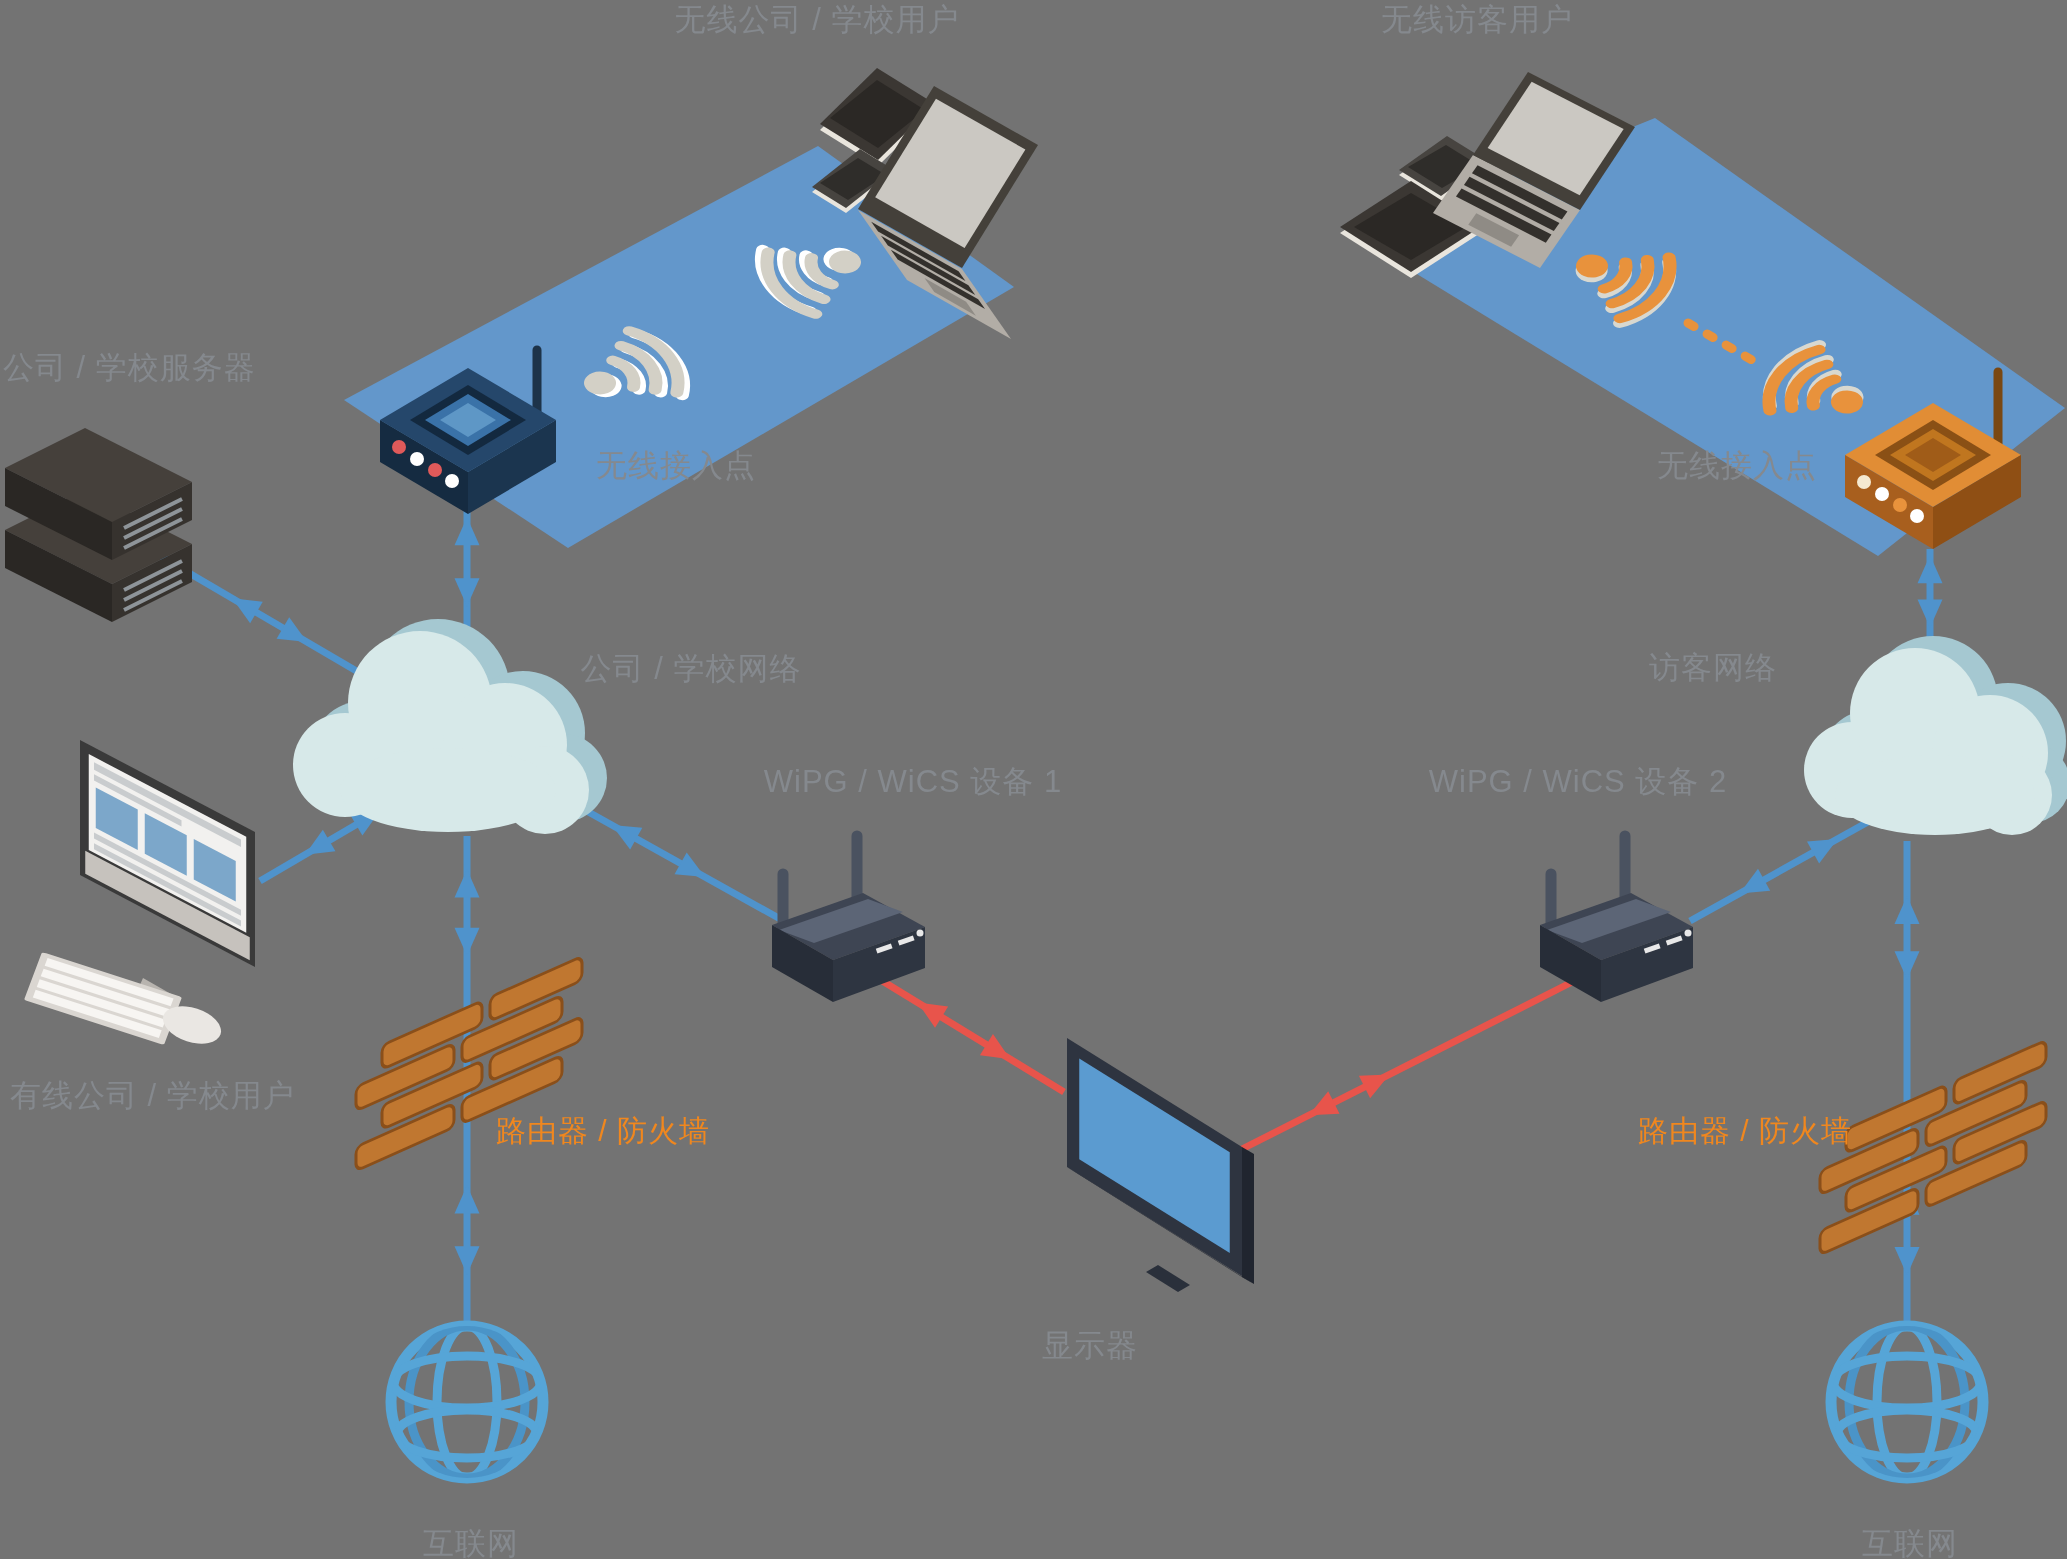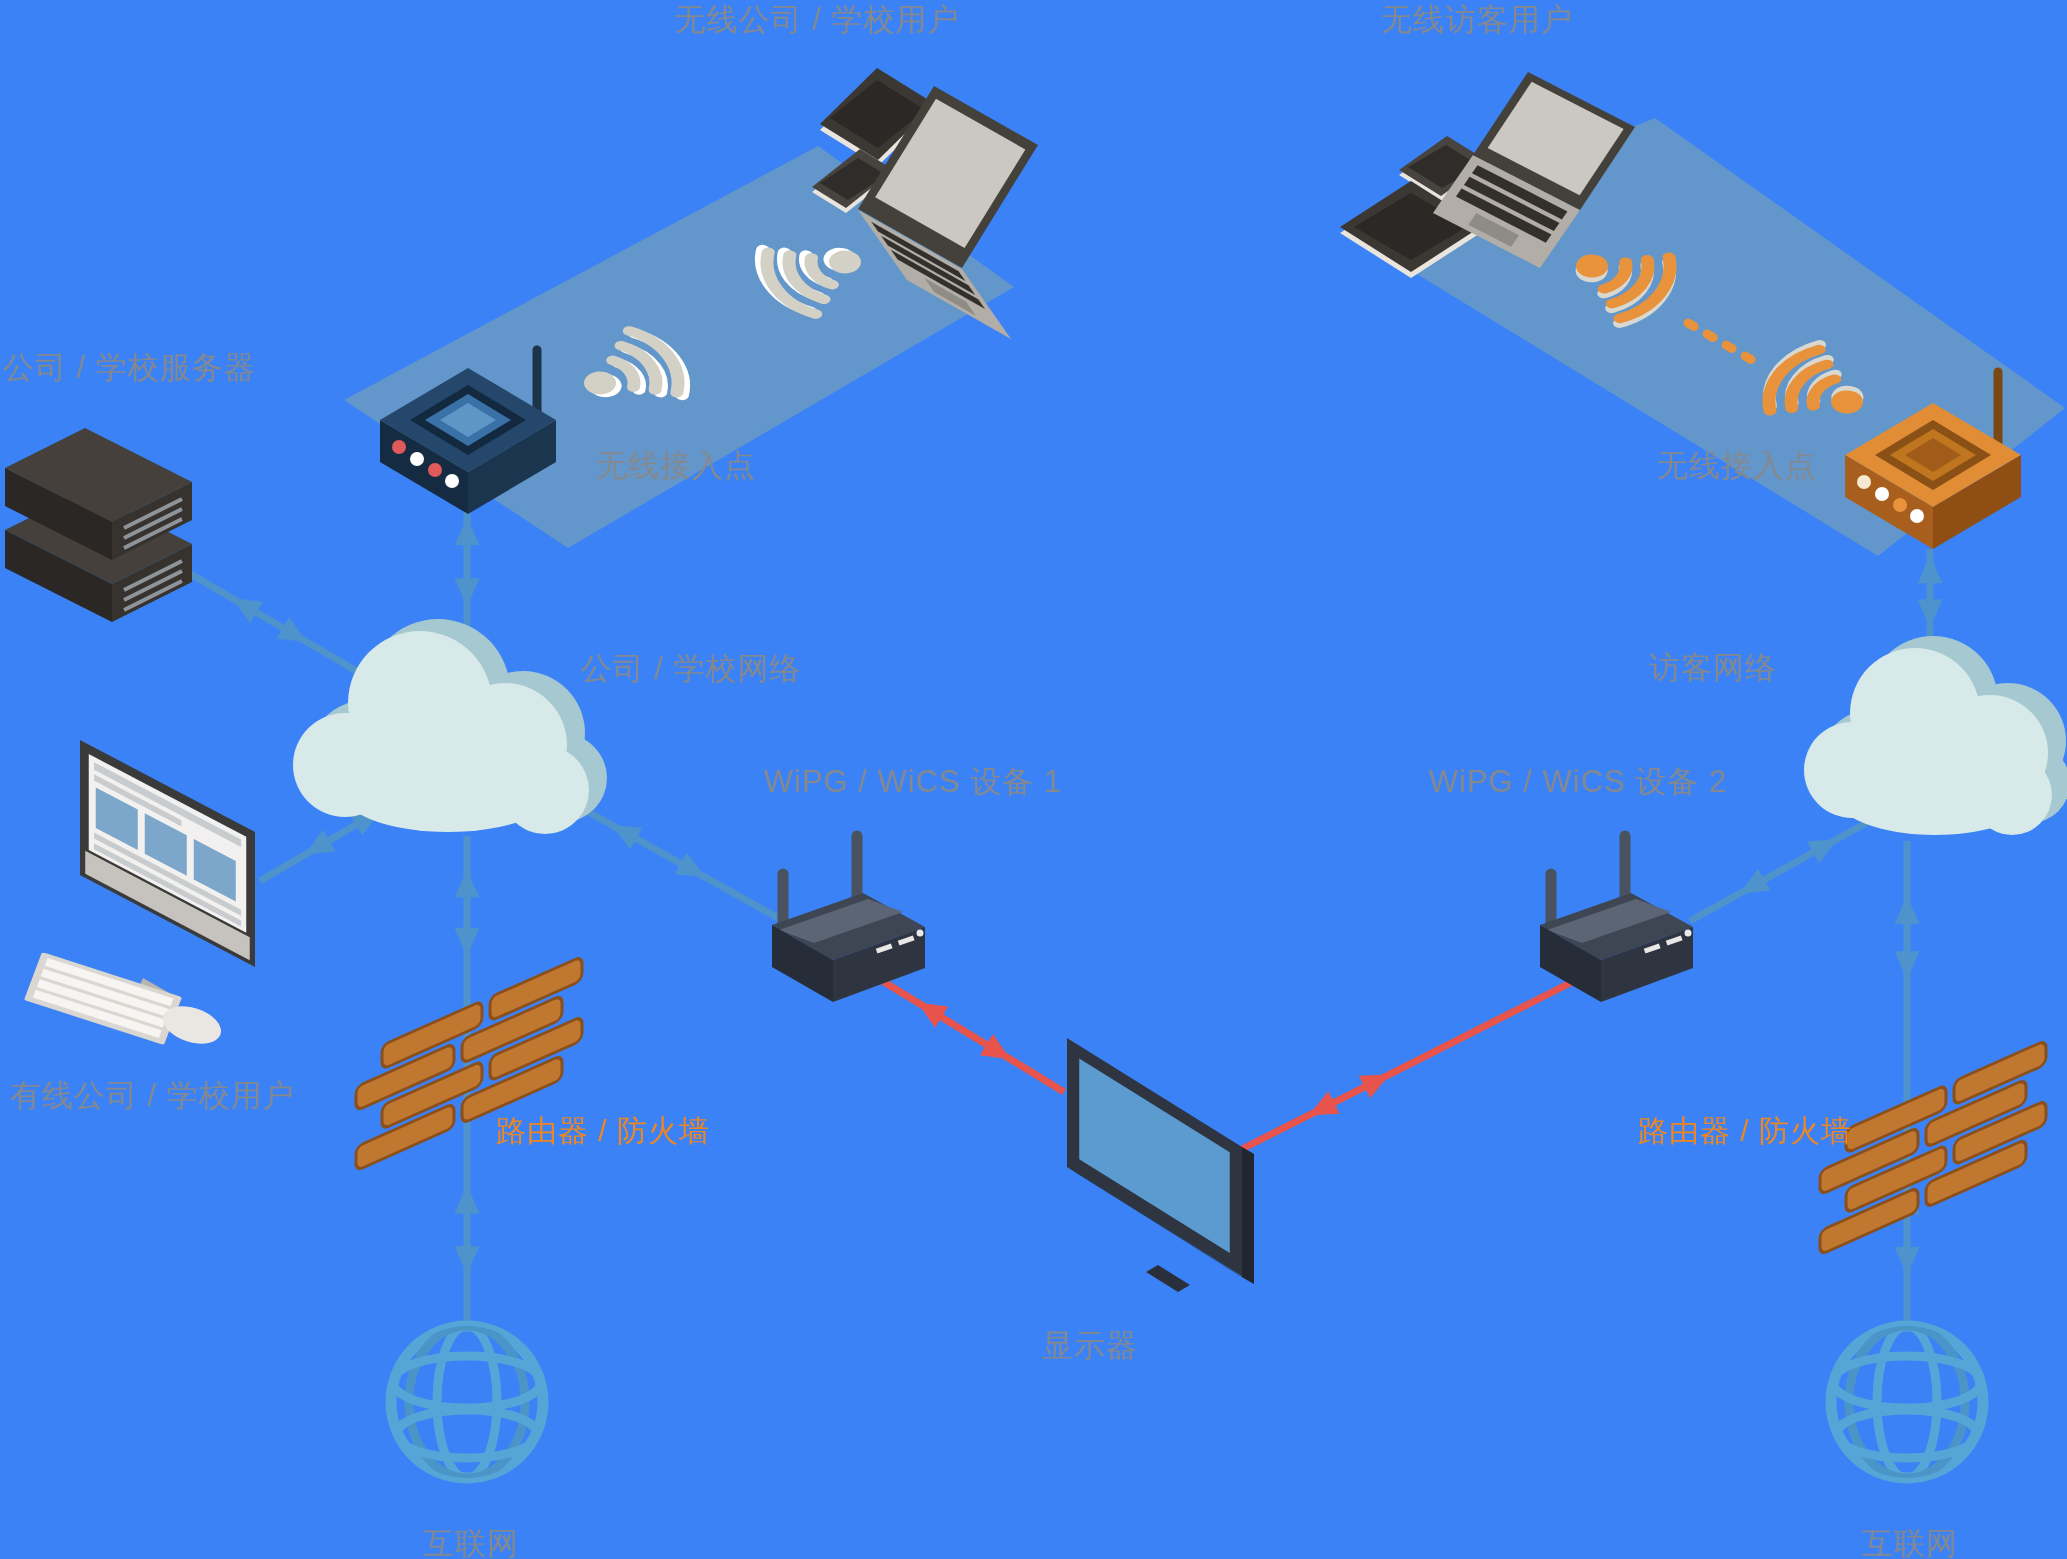--- a/index.html
+++ b/index.html
@@ -1,16 +1,16 @@
 <!DOCTYPE html>
 <html><head>
 <meta charset="utf-8">
 <style>
   html,body{margin:0;padding:0;background:#000;}
-  .stage{width:2067px;height:1559px;position:relative;background:#3b82f6;overflow:hidden;}
+  .stage{width:2067px;height:1559px;position:relative;background:#737373;overflow:hidden;}
   svg{display:block;}
   text{font-family:"Liberation Sans","DejaVu Sans",sans-serif;font-weight:300;letter-spacing:1px;}
   .lbl{fill:#85898e;font-size:31px;}
   .lbl-orange{fill:#f0871e;font-size:30px;}
 </style>
 </head>
 <body>
 
 <div class="stage">
 <svg width="2067" height="1559" viewBox="0 0 2067 1559" xmlns="http://www.w3.org/2000/svg">

